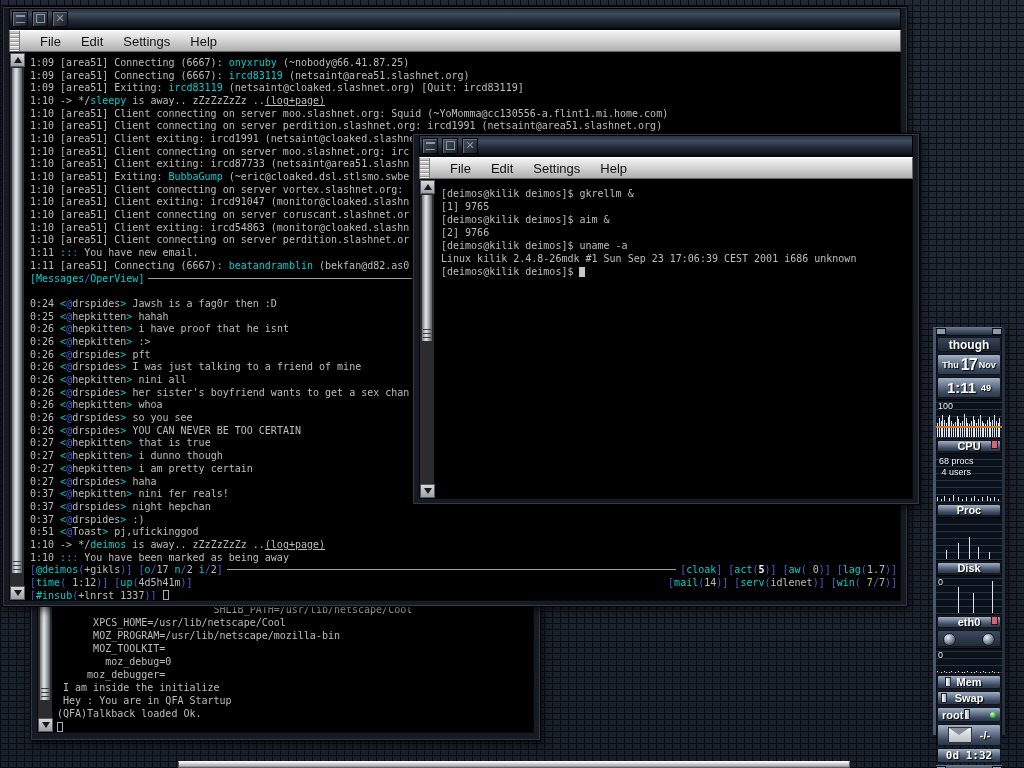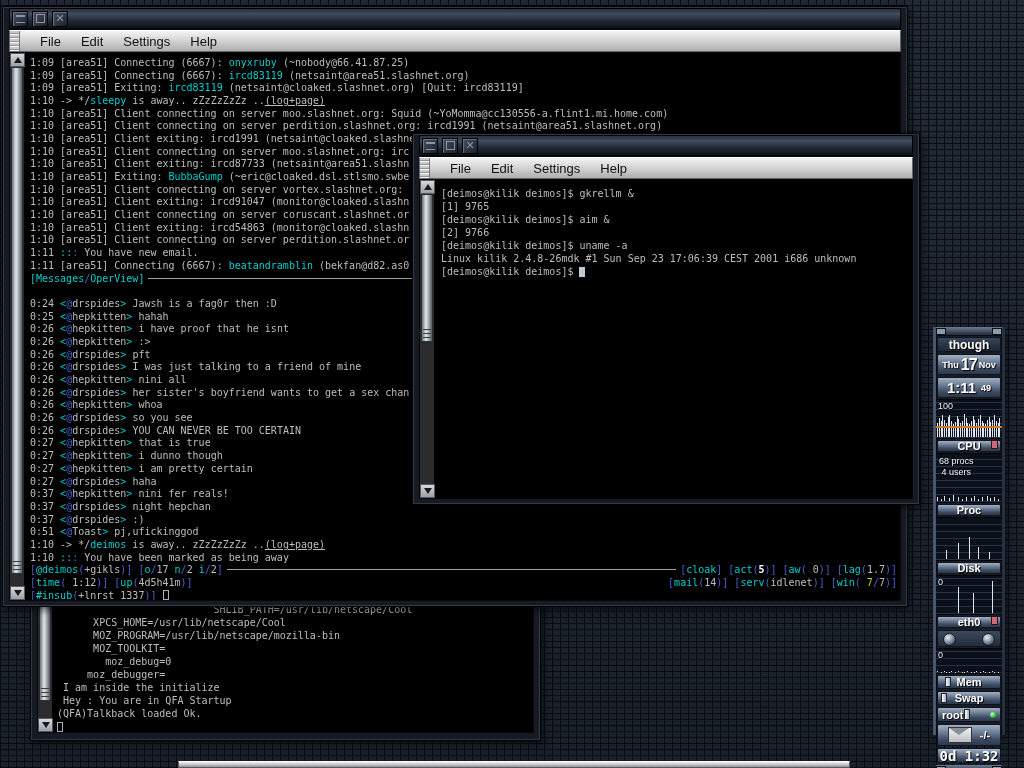--- a/index.html
+++ b/index.html
@@ -96,21 +96,21 @@
     border:1px solid #141a24;}
   .krell{position:absolute;top:1px;bottom:1px;width:4px;background:linear-gradient(90deg,#fff,#9cb0c8);
     border:1px solid #222;z-index:3;}
   .gk-meter{justify-content:center;}
   .led-green{position:absolute;right:4px;top:50%;margin-top:-3px;width:6px;height:6px;border-radius:50%;
     background:radial-gradient(circle at 35% 30%,#c6ffc6,#35c035 60%,#157015);}
   .envelope{position:relative;width:22px;height:14px;background:linear-gradient(180deg,#f0f2f4,#b9bec6);
     border:1px solid #333;margin-right:8px;}
   .envelope::before{content:"";position:absolute;left:0;top:0;
     border-left:10px solid transparent;border-right:10px solid transparent;border-top:7px solid #898f99;}
-  .gk-uptime{font-family:"DejaVu Sans Mono",monospace;font-size:14px;}
+  .gk-uptime{font-family:"DejaVu Sans Mono",monospace;font-size:11px;}
   
   .gk-datetime{flex-direction:row;gap:2px;}
   .dt-sm{font-size:9px;font-weight:bold;}
   .dt-lg{font-size:16px;font-weight:bold;letter-spacing:-1px;}
   .tm-lg{font-size:15px;font-weight:bold;}
   .tm-sm{font-size:9px;font-weight:bold;margin-left:3px;}
   
   #bottom-strip{position:absolute;left:178px;top:761px;width:672px;height:7px;z-index:4;
     background:linear-gradient(180deg,#f4f2f4,#b6b2ba 70%,#8e8a94);border:1px solid #5a5860;border-top-color:#fff;box-sizing:border-box;}
 </style>

